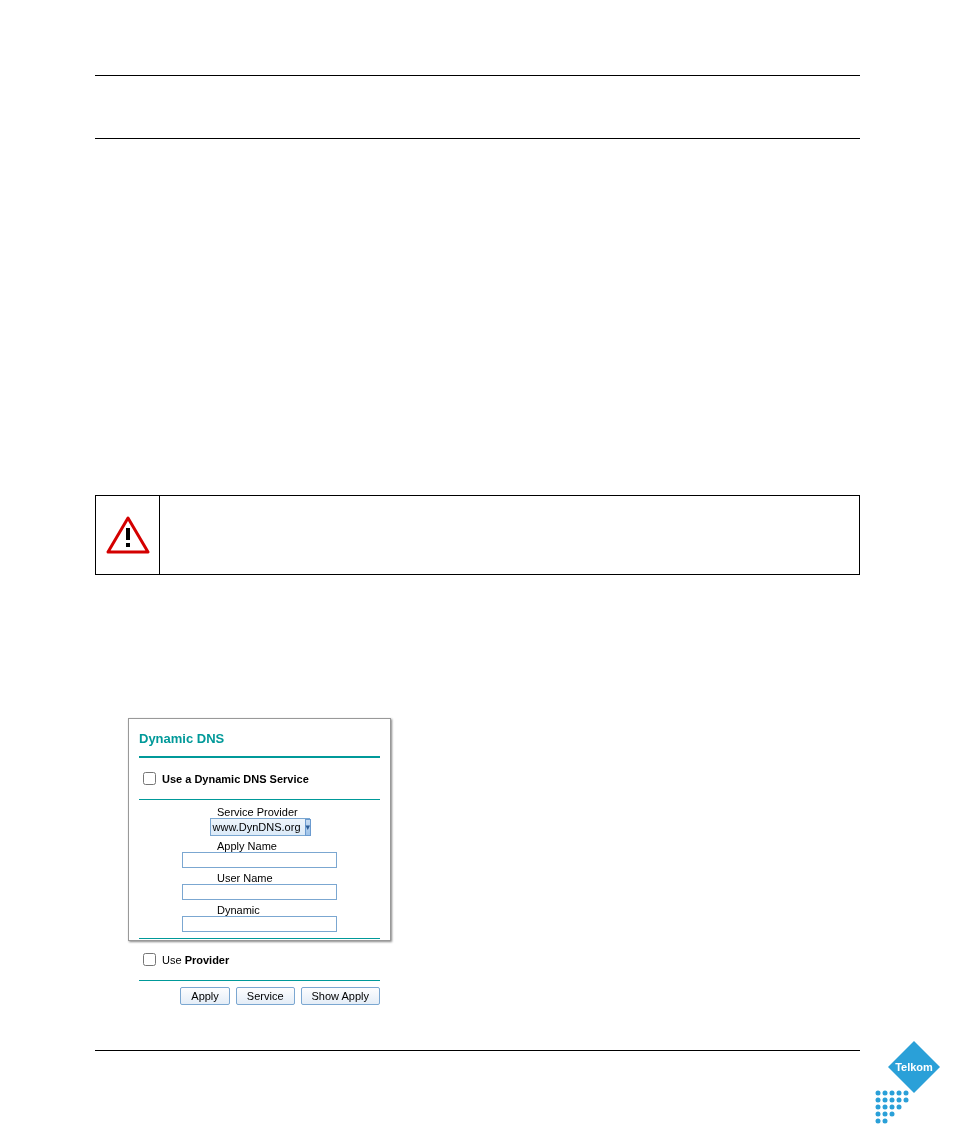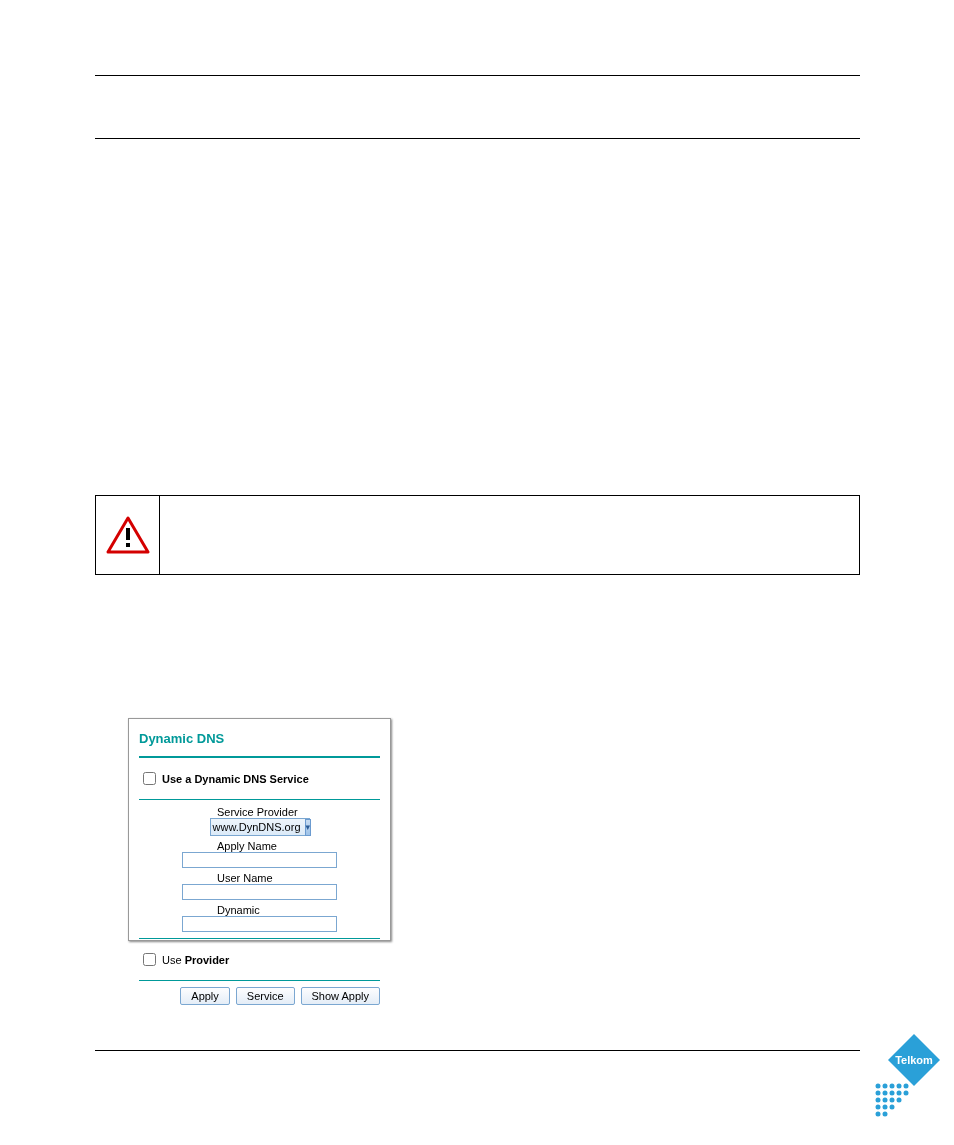--- a/index.html
+++ b/index.html
@@ -157,21 +157,21 @@
     background: linear-gradient(#fdfdfe,#e4edf7);
     border-radius: 2px;
     cursor: pointer;
     color: #000;
   }
 
   
   .logo-wrap {
     position: absolute;
     right: 12px;
-    bottom: 27px;
+    bottom: 20px;
     width: 72px;
     height: 86px;
   }
 </style>
 </head>
 <body>
 
 <div class="page">
 
   <div class="hr" style="top:75px"></div>

